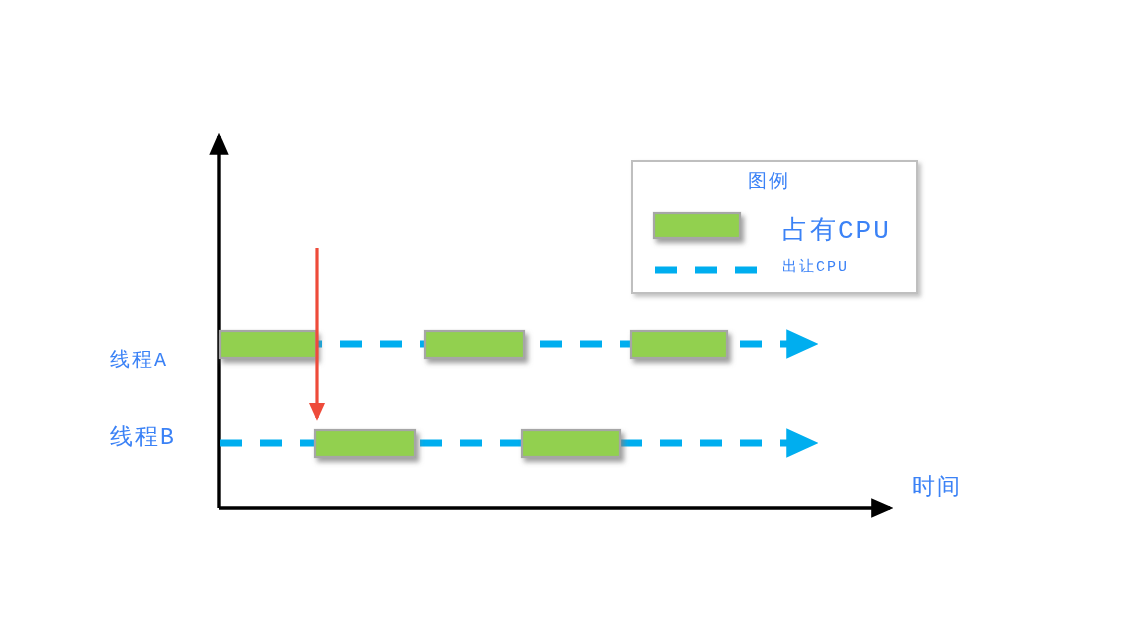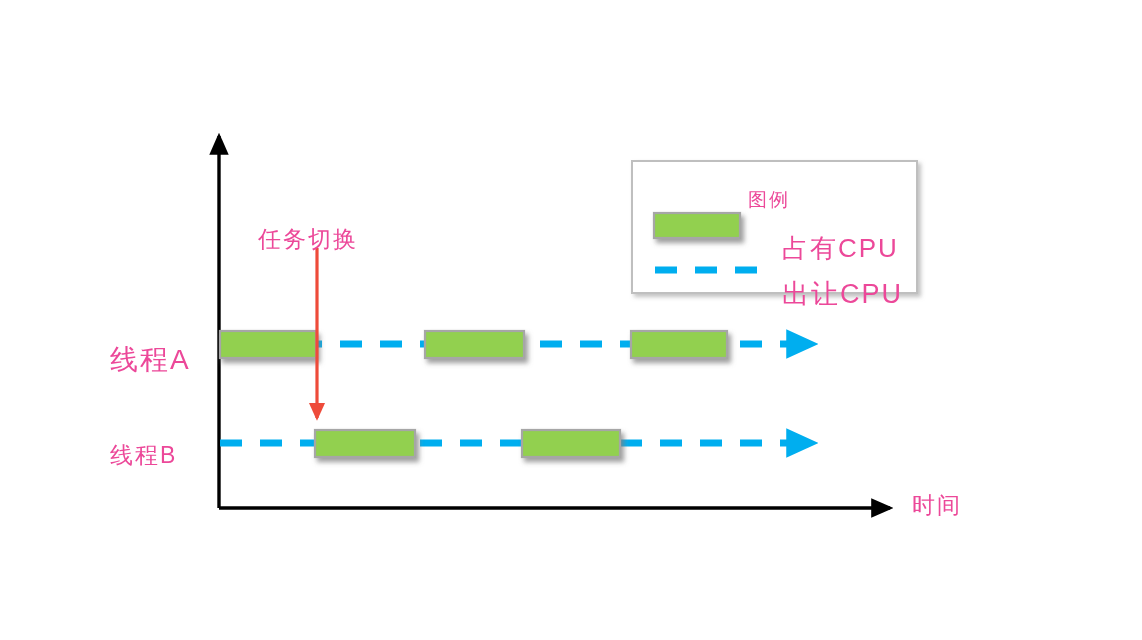--- a/index.html
+++ b/index.html
@@ -22,29 +22,28 @@
   svg.layer {
     position: absolute;
     left: 0;
     top: 0;
     width: 1142px;
     height: 640px;
   }
   .lbl {
     position: absolute;
     white-space: nowrap;
-    color: #ec4899;
-    font-family: Liberation Sans, sans-serif;
+    color: #3b82f6;
+    font-family: Liberation Mono, monospace;
     letter-spacing: 2px;
-    margin-top: 19px;
   }
   #thread-a-label {
     left: 110px;
-    top: 322px;
-    font-size: 28px;
+    top: 346px;
+    font-size: 20px;
   }
   #thread-b-label {
     left: 110px;
     top: 421px;
     font-size: 23px;
     text-align: center;
   }
   #switch-annotation {
     left: 258px;
     top: 205px;
@@ -61,21 +60,21 @@
     font-size: 19px;
   }
   #legend-item-0-label {
     left: 782px;
     top: 212px;
     font-size: 26px;
   }
   #legend-item-1-label {
     left: 782px;
     top: 257px;
-    font-size: 27px;
+    font-size: 15px;
   }
 </style>
 </head>
 <body>
 
 <div id="canvas">
 
   <svg class="layer" viewBox="0 0 1142 640">
     <defs>
       <filter id="barShadow" x="-30%" y="-30%" width="180%" height="200%">
@@ -119,21 +118,20 @@
     <rect x="632" y="161" width="285" height="132" fill="#FFFFFF" stroke="#BFBFBF" stroke-width="2" filter="url(#boxShadow)"></rect>
 
     <rect x="654" y="213" width="86" height="25" fill="#92D050" stroke="#A6A6A6" stroke-width="2.2" filter="url(#barShadow)"></rect>
     <line x1="655" y1="270" x2="757" y2="270" stroke="#00AEEF" stroke-width="7" stroke-dasharray="22 18" stroke-linecap="butt"></line>
   </svg>
 
   <div class="lbl" id="thread-a-label">线程A</div>
 
   <div class="lbl" id="thread-b-label">线程B</div>
 
-  <div class="lbl" id="switch-annotation">任务切换</div>
 
   <div class="lbl" id="time-axis-label">时间</div>
 
   <div class="lbl" id="legend-title">图例</div>
 
   <div class="lbl" id="legend-item-0-label">占有CPU</div>
 
   <div class="lbl" id="legend-item-1-label">出让CPU</div>
 
 </div>

